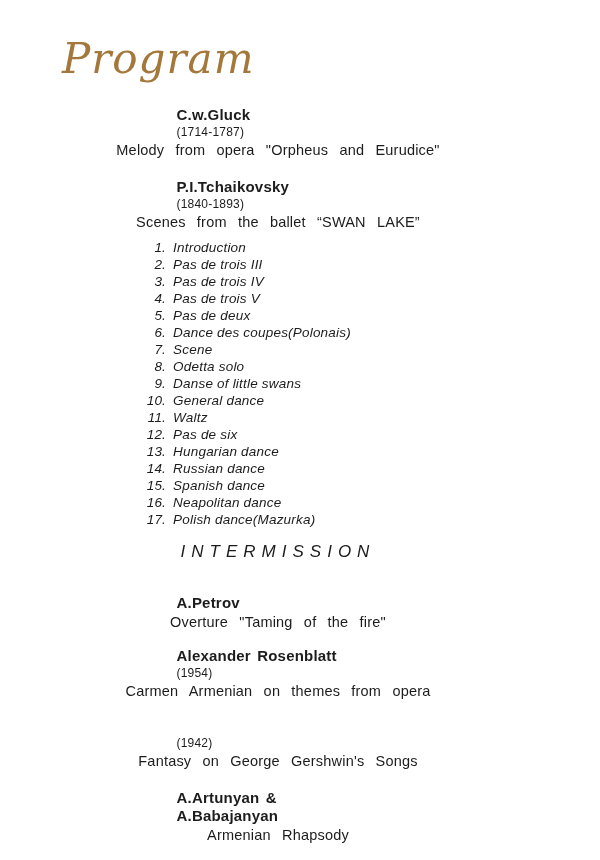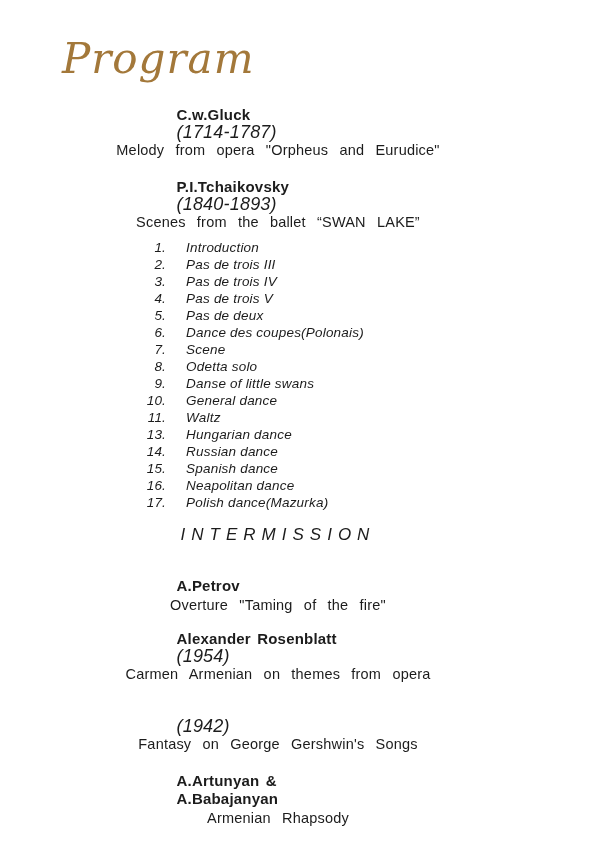--- a/index.html
+++ b/index.html
@@ -27,44 +27,43 @@
   .right { flex:1; }
 
   .composer {
     font-weight:bold;
     font-size:15px;
     line-height:18px;
     letter-spacing:.2px;
     word-spacing:2px;
   }
   .dates {
-    font-size:18px;
+    font-size:12px;
     line-height:16px;
     letter-spacing:.2px;
-    font-style:italic;
   }
 
   .piece {
     font-size:14.5px;
     line-height:20px;
     word-spacing:7px;
     letter-spacing:.2px;
   }
   .piece-l2 { margin-top:3px; }
 
   .movements { margin-top:7px; list-style:none; }
   .movements li {
     display:flex;
     font-style:italic;
     font-size:13.5px;
     line-height:17px;
     letter-spacing:.2px;
   }
   .movements .num { width:30px; text-align:right; flex-shrink:0; }
-  .movements .mv  { margin-left:20px; }
+  .movements .mv  { margin-left:7px; }
 
   .intermission {
     margin-top:14px;
     text-align:center;
     font-style:italic;
     font-size:17px;
     letter-spacing:6px;
     line-height:20px;
   }
 
@@ -139,20 +138,24 @@
           </li>
         <li>
             <span class="num">10.</span>
             <span class="mv">General dance</span>
           </li>
         <li>
             <span class="num">11.</span>
             <span class="mv">Waltz</span>
           </li>
         <li>
+            <span class="num">12.</span>
+            <span class="mv">Pas de six</span>
+          </li>
+        <li>
             <span class="num">13.</span>
             <span class="mv">Hungarian dance</span>
           </li>
         <li>
             <span class="num">14.</span>
             <span class="mv">Russian dance</span>
           </li>
         <li>
             <span class="num">15.</span>
             <span class="mv">Spanish dance</span>

